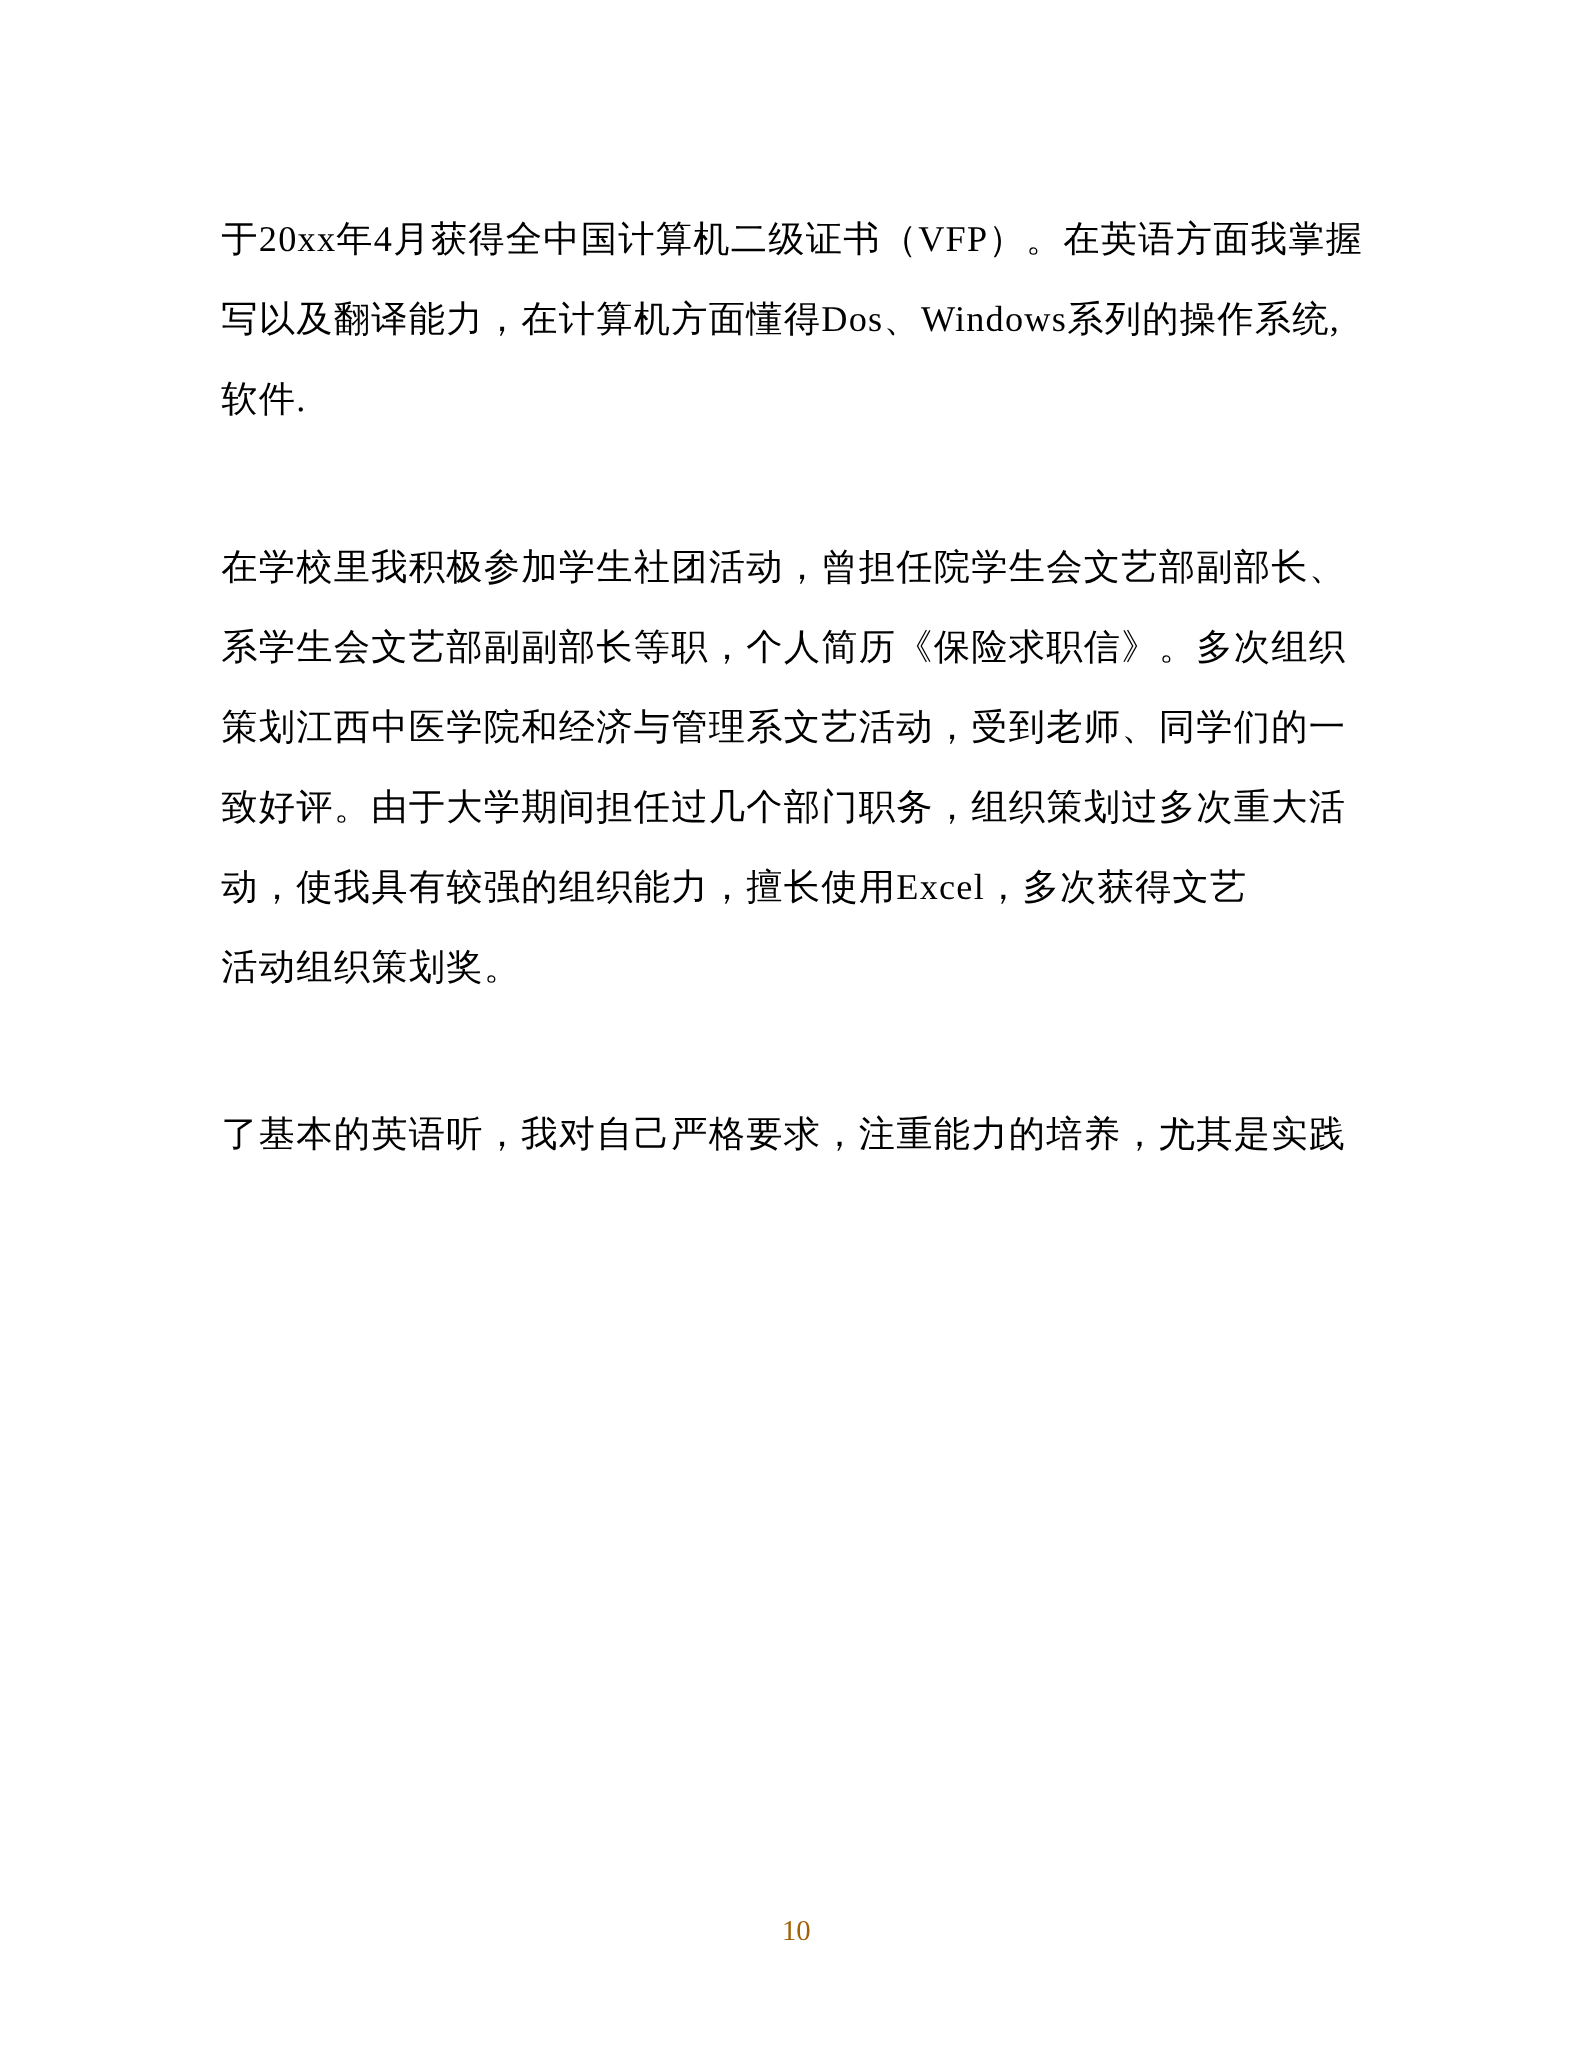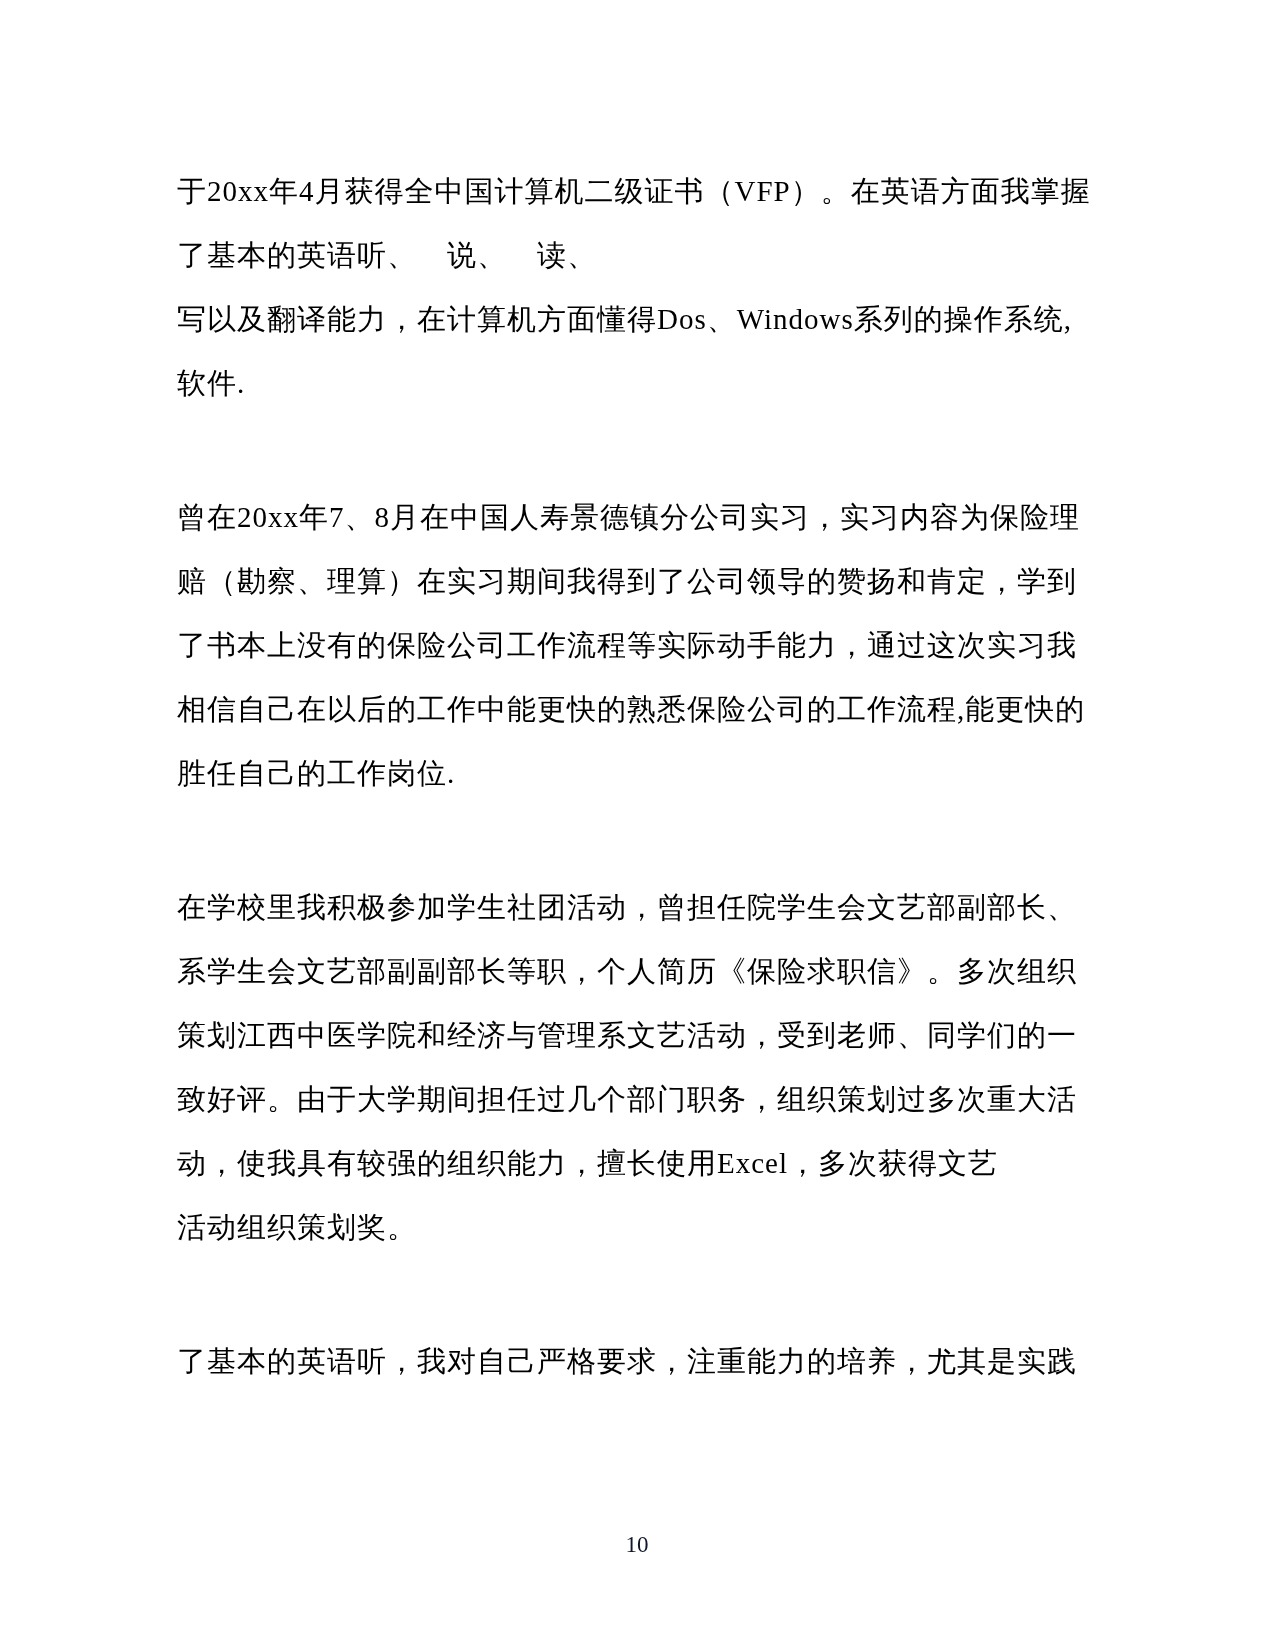--- a/index.html
+++ b/index.html
@@ -44,40 +44,32 @@
   }
   .footer {
     position: absolute;
     left: 0;
     top: 1532px;
     width: 100%;
     text-align: center;
   }
   .pagenum {
     font-size: 23px;
-    color: #0f172a;
+    color: #a16207;
   }
 </style>
 </head>
 <body>
 
 <div class="page">
   <div class="doc-body" id="doc-body">
       <div class="paragraph">
         <div class="line">于20xx年4月获得全中国计算机二级证书（VFP）。在英语方面我掌握</div>
-        <div class="line">了基本的英语听、　说、　读、</div>
         <div class="line">写以及翻译能力，在计算机方面懂得Dos、Windows系列的操作系统,</div>
         <div class="line">软件.</div>
-      </div>
-      <div class="paragraph">
-        <div class="line">曾在20xx年7、8月在中国人寿景德镇分公司实习，实习内容为保险理</div>
-        <div class="line">赔（勘察、理算）在实习期间我得到了公司领导的赞扬和肯定，学到</div>
-        <div class="line">了书本上没有的保险公司工作流程等实际动手能力，通过这次实习我</div>
-        <div class="line">相信自己在以后的工作中能更快的熟悉保险公司的工作流程,能更快的</div>
-        <div class="line">胜任自己的工作岗位.</div>
       </div>
       <div class="paragraph">
         <div class="line">在学校里我积极参加学生社团活动，曾担任院学生会文艺部副部长、</div>
         <div class="line">系学生会文艺部副副部长等职，个人简历《保险求职信》。多次组织</div>
         <div class="line">策划江西中医学院和经济与管理系文艺活动，受到老师、同学们的一</div>
         <div class="line">致好评。由于大学期间担任过几个部门职务，组织策划过多次重大活</div>
         <div class="line">动，使我具有较强的组织能力，擅长使用Excel，多次获得文艺</div>
         <div class="line">活动组织策划奖。</div>
       </div>
       <div class="paragraph">

